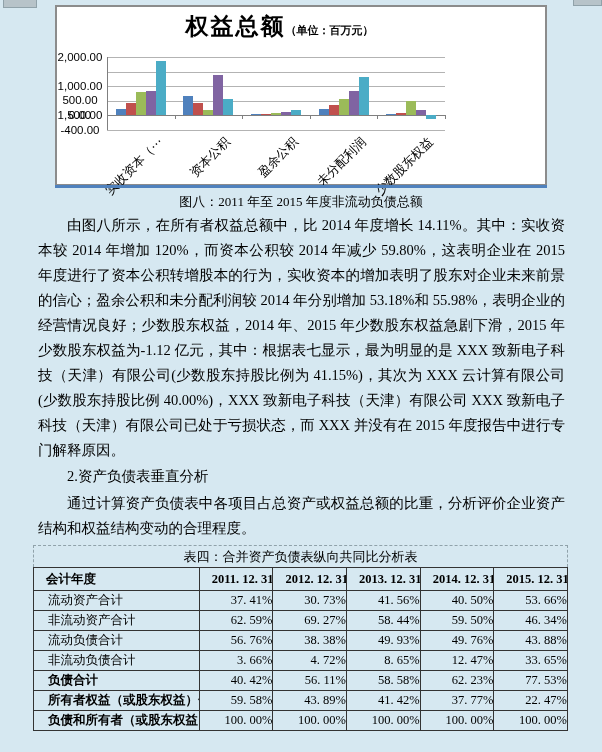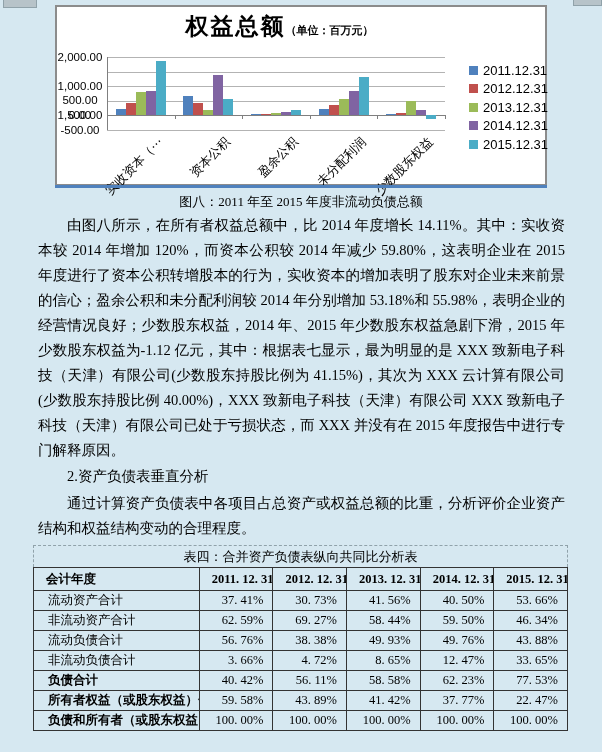--- a/index.html
+++ b/index.html
@@ -59,21 +59,21 @@
   .table-wrap{margin:4px 34px 0 33px;}
   .table-caption{
     border:1px dashed #90a2aa;border-bottom:none;
     text-align:center;font-size:13px;line-height:21px;height:21px;overflow:hidden;
   }
   table#t4{width:100%;border-collapse:collapse;table-layout:fixed;font-size:12.5px;}
   #t4 th,#t4 td{border:1px solid #333;padding:0;height:19px;line-height:19px;overflow:hidden;white-space:nowrap;}
   #t4 thead th{height:22px;line-height:22px;font-weight:bold;text-align:left;padding-left:12px;}
   #t4 th.col-label{width:28.6%;}
   #t4 td.label{text-align:left;padding-left:14px;}
-  #t4 td.val{text-align:right;padding-right:9px;}
+  #t4 td.val{text-align:right;}
   #t4 tr.bold td.label{font-weight:bold;}
 </style>
 </head>
 <body>
 
 <div id="page">
 
   <div class="tab tab-left"></div>
   <div class="tab tab-right"></div>
 
@@ -87,21 +87,21 @@
           <div class="ytick" style="top: 43.5px;">2,000.00</div>
           <div class="gridline" style="left: 50px; top: 64.6px; width: 338px;"></div>
           <div class="ytick" style="top: 58px; margin-top: 44px;">1,500.00</div>
           <div class="gridline" style="left: 50px; top: 79.2px; width: 338px;"></div>
           <div class="ytick" style="top: 72.7px;">1,000.00</div>
           <div class="gridline" style="left: 50px; top: 93.8px; width: 338px;"></div>
           <div class="ytick" style="top: 87.3px;">500.00</div>
           <div class="gridline zero" style="left: 50px; top: 108.4px; width: 338px;"></div>
           <div class="ytick" style="top: 101.9px;">0.00</div>
           <div class="gridline" style="left: 50px; top: 123px; width: 338px;"></div>
-          <div class="ytick" style="top: 116.5px;">-500.00</div>
+          <div class="ytick" style="top: 116.5px;">-400.00</div>
           <div class="axis-line" style="left: 50px; top: 50px; width: 1px; height: 73px;"></div>
           <div class="axis-line" style="left: 50px; top: 108.4px; width: 1px; height: 4px;"></div>
           <div class="axis-line" style="left: 117.6px; top: 108.4px; width: 1px; height: 4px;"></div>
           <div class="axis-line" style="left: 185.2px; top: 108.4px; width: 1px; height: 4px;"></div>
           <div class="axis-line" style="left: 252.8px; top: 108.4px; width: 1px; height: 4px;"></div>
           <div class="axis-line" style="left: 320.4px; top: 108.4px; width: 1px; height: 4px;"></div>
           <div class="axis-line" style="left: 388px; top: 108.4px; width: 1px; height: 4px;"></div>
           <div class="bar" style="left: 58.8px; top: 102.3px; width: 10px; height: 6.1px; background: rgb(79, 129, 189);"></div>
           <div class="bar" style="left: 68.8px; top: 96.1px; width: 10px; height: 12.3px; background: rgb(192, 80, 77);"></div>
           <div class="bar" style="left: 78.8px; top: 84.7px; width: 10px; height: 23.7px; background: rgb(155, 187, 89);"></div>
@@ -126,42 +126,20 @@
           <div class="bar" style="left: 291.6px; top: 83.6px; width: 10px; height: 24.8px; background: rgb(128, 100, 162);"></div>
           <div class="bar" style="left: 301.6px; top: 70.1px; width: 10px; height: 38.3px; background: rgb(75, 172, 198);"></div>
           <div class="cat-label" style="left: 300.6px; top: 127px;">未分配利润</div>
           <div class="bar" style="left: 329.2px; top: 107.2px; width: 10px; height: 1.2px; background: rgb(79, 129, 189);"></div>
           <div class="bar" style="left: 339.2px; top: 106.4px; width: 10px; height: 2px; background: rgb(192, 80, 77);"></div>
           <div class="bar" style="left: 349.2px; top: 93.8px; width: 10px; height: 14.6px; background: rgb(155, 187, 89);"></div>
           <div class="bar" style="left: 359.2px; top: 103.4px; width: 10px; height: 5px; background: rgb(128, 100, 162);"></div>
           <div class="bar" style="left: 369.2px; top: 108.4px; width: 10px; height: 3.3px; background: rgb(75, 172, 198);"></div>
           <div class="cat-label" style="left: 368.2px; top: 127px;">少数股东权益</div>
         </div>
-      <div id="legend">
-          <div class="legend-item">
-            <div class="legend-swatch" style="background: rgb(79, 129, 189);"></div>
-            <span>2011.12.31</span>
-          </div>
-          <div class="legend-item">
-            <div class="legend-swatch" style="background: rgb(192, 80, 77);"></div>
-            <span>2012.12.31</span>
-          </div>
-          <div class="legend-item">
-            <div class="legend-swatch" style="background: rgb(155, 187, 89);"></div>
-            <span>2013.12.31</span>
-          </div>
-          <div class="legend-item">
-            <div class="legend-swatch" style="background: rgb(128, 100, 162);"></div>
-            <span>2014.12.31</span>
-          </div>
-          <div class="legend-item">
-            <div class="legend-swatch" style="background: rgb(75, 172, 198);"></div>
-            <span>2015.12.31</span>
-          </div>
-        </div>
     </div>
     <div class="chart-strip"></div>
   </div>
 
   <p class="fig-caption">图八：2011 年至 2015 年度非流动负债总额</p>
 
   <p class="body-para">由图八所示，在所有者权益总额中，比 2014 年度增长 14.11%。其中：实收资本较 2014 年增加 120%，而资本公积较 2014 年减少 59.80%，这表明企业在 2015 年度进行了资本公积转增股本的行为，实收资本的增加表明了股东对企业未来前景的信心；盈余公积和未分配利润较 2014 年分别增加 53.18%和 55.98%，表明企业的经营情况良好；少数股东权益，2014 年、2015 年少数股东权益急剧下滑，2015 年少数股东权益为-1.12 亿元，其中：根据表七显示，最为明显的是 XXX 致新电子科技（天津）有限公司(少数股东持股比例为 41.15%)，其次为 XXX 云计算有限公司(少数股东持股比例 40.00%)，XXX 致新电子科技（天津）有限公司 XXX 致新电子科技（天津）有限公司已处于亏损状态，而 XXX 并没有在 2015 年度报告中进行专门解释原因。</p>
 
   <p class="sub-heading">2.资产负债表垂直分析</p>
 

